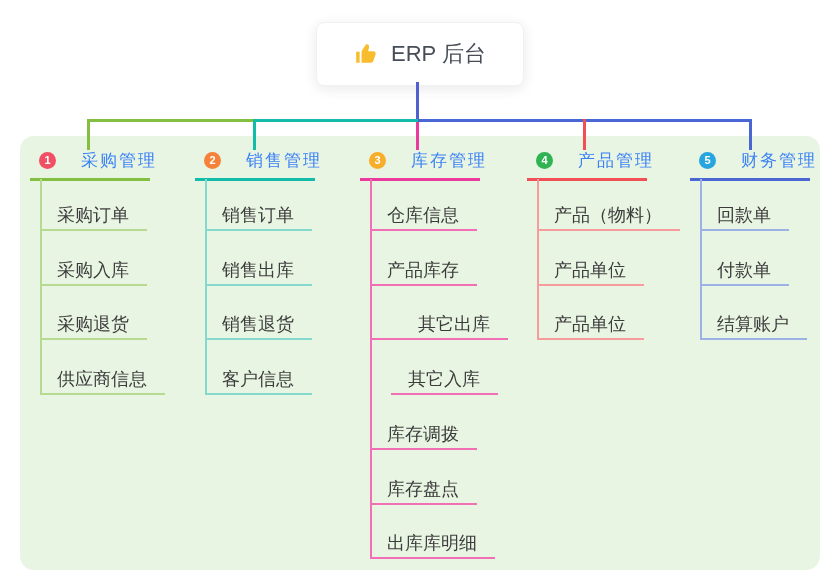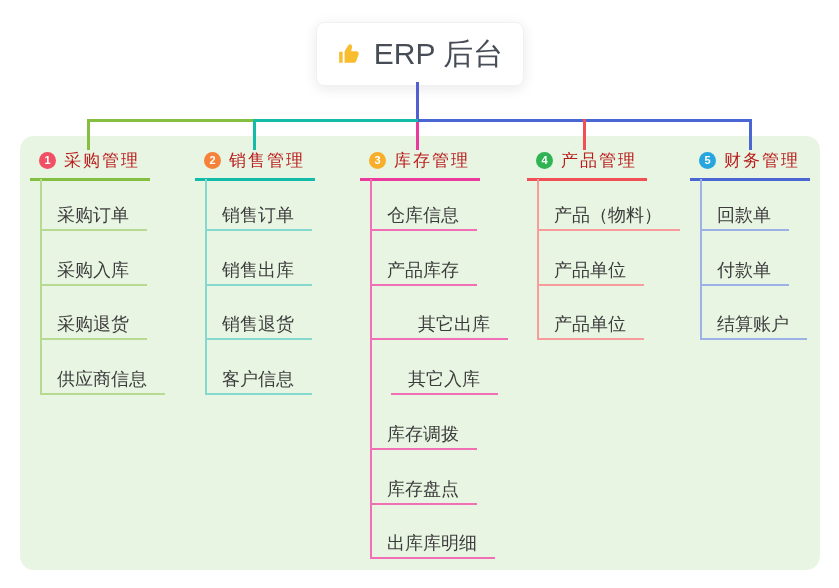--- a/index.html
+++ b/index.html
@@ -4,38 +4,38 @@
 <style>
   html,body{margin:0;padding:0;background:#fff;}
   .canvas{
     position:relative;width:839px;height:588px;background:#ffffff;overflow:hidden;
     font-family:"Liberation Sans","DejaVu Sans",sans-serif;
   }
   .root-card{
     position:absolute;left:316px;top:22px;width:206px;height:62px;background:#fff;
     border:1px solid #f1f1f1;border-radius:8px;box-shadow:0 3px 14px rgba(0,0,0,.09);
     display:flex;align-items:center;justify-content:center;gap:11px;
-    font-size:30px;color:#474d57;cursor:pointer;
+    font-size:22px;color:#474d57;cursor:pointer;
   }
   .thumb{width:26px;height:26px;display:inline-flex;}
   .thumb svg{width:26px;height:26px;fill:#f8bd2f;}
   .panel{
     position:absolute;left:20px;top:136px;width:800px;height:434px;
     background:#e9f5e3;border-radius:14px;
   }
   .cline{position:absolute;}
   .b-header{
     position:absolute;top:146px;width:111px;display:flex;align-items:center;gap:8px;
     padding:3px 0 6px 9px;border-bottom:3px solid;cursor:pointer;
   }
   .badge{
     flex:0 0 17px;width:17px;height:17px;border-radius:50%;color:#fff;
     font-size:11px;line-height:17px;text-align:center;font-weight:bold;
   }
-  .b-title{font-size:17px;letter-spacing:2px;color:#b91c1c;font-weight:500;white-space:nowrap;}
+  .b-title{font-size:17px;letter-spacing:2px;color:#3b82f6;font-weight:500;white-space:nowrap;margin-left:17px;}
   .vline{position:absolute;width:2px;top:179px;}
   .child{
     position:absolute;padding:13px 18px 4px 17px;font-size:18px;line-height:19px;
     color:#3c3c3c;border-bottom:2px solid;white-space:nowrap;cursor:pointer;
   }
 </style>
 </head>
 <body>
 
 <div class="canvas">

